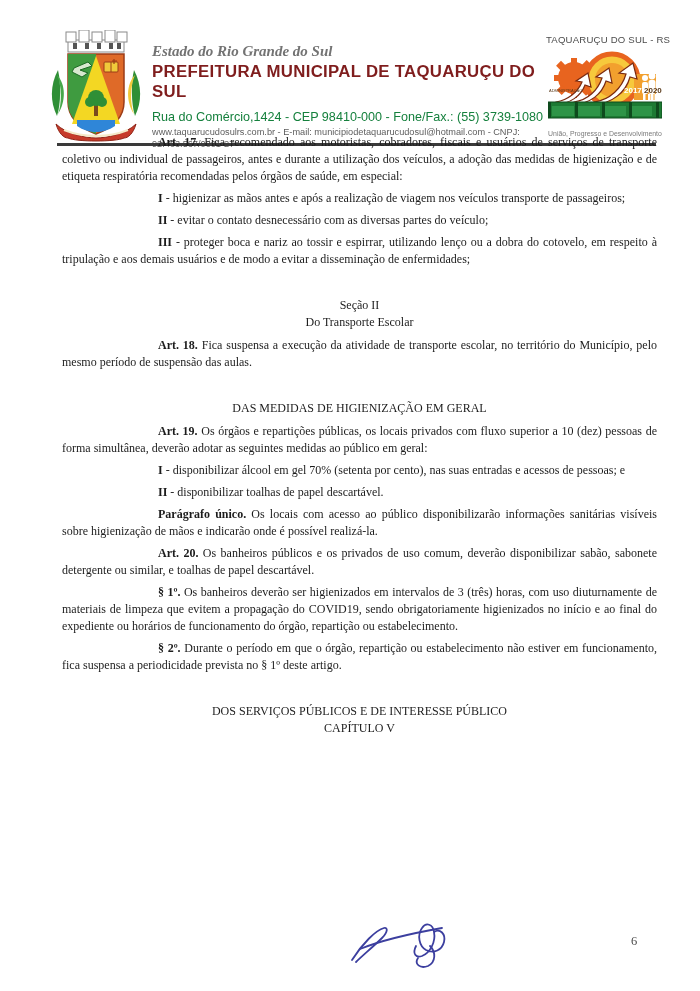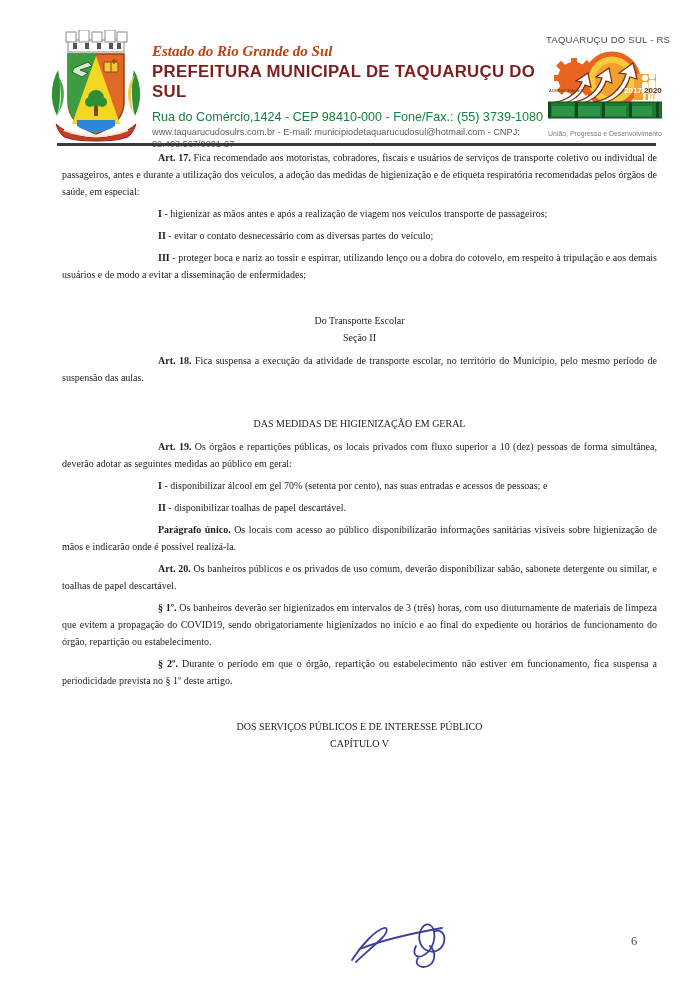--- a/index.html
+++ b/index.html
@@ -4,32 +4,32 @@
 <style>
   html,body{margin:0;padding:0;}
   body{
     width:700px;height:991px;position:relative;background:#ffffff;
     font-family:"Liberation Serif", serif;color:#1c1c1c;overflow:hidden;
   }
   
   .header{position:absolute;top:28px;left:0;right:0;height:116px;}
   .crest{position:absolute;left:48px;top:2px;width:96px;height:112px;}
   .header-center{position:absolute;left:152px;top:14px;width:392px;}
-  .state-line{font:italic bold 15px/18px "Liberation Serif", serif;color:#c2410c;}
+  .state-line{font:italic bold 15px/18px "Liberation Serif", serif;color:#737373;}
   .municipality{font:bold 16.8px/20px "Liberation Sans", sans-serif;color:#7f1d1d;letter-spacing:.3px;margin-top:2px;}
   .address-line{font:12.6px/15px "Liberation Sans", sans-serif;color:#15803d;margin-top:8px;}
   .contact-line{font:9.2px/12px "Liberation Sans", sans-serif;color:#5d5d5d;margin-top:1px;}
   .header-right{position:absolute;left:546px;top:6px;width:118px;text-align:center;}
   .logo-caption{font:9.6px/12px "Liberation Sans", sans-serif;color:#4c4c4c;letter-spacing:.2px;white-space:nowrap;}
   .logo-graphic{margin-top:4px;}
   .logo-motto{font:6.9px/9px "Liberation Sans", sans-serif;color:#7a7a7a;margin-top:3px;white-space:nowrap;}
   .rule{position:absolute;top:143px;left:57px;width:599px;height:3px;background:#3a3a3a;}
   
-  .content{position:absolute;top:149px;left:62px;width:595px;
-    font-size:10px;line-height:17px;text-align:justify;}
+  .content{position:absolute;top:134px;left:62px;width:595px;
+    font-size:12px;line-height:17px;text-align:justify;}
   .para{margin:0 0 5px;text-indent:96px;}
   .lead{font-weight:bold;}
   .heading{ text-align:center;text-indent:0;margin:29px 0 6px;}
   .heading-line{white-space:nowrap;}
   
   .signature{position:absolute;left:346px;top:916px;width:116px;height:56px;}
   .page-number{position:absolute;left:624px;top:934px;width:20px;text-align:center;
     font:12.5px "Liberation Serif", serif;color:#4a4a4a;}
 </style>
 </head>
@@ -164,22 +164,22 @@
 </div>
 
 <div class="rule"></div>
 
 <div class="content">
     <p class="para"><span class="lead">Art. 17.</span> Fica recomendado aos motoristas, cobradores, fiscais e usuários de serviços de transporte coletivo ou individual de passageiros, antes e durante a utilização dos veículos, a adoção das medidas de higienização e de etiqueta respiratória recomendadas pelos órgãos de saúde, em especial:</p>
     <p class="para"><span class="lead">I</span> - higienizar as mãos antes e após a realização de viagem nos veículos transporte de passageiros;</p>
     <p class="para"><span class="lead">II</span> - evitar o contato desnecessário com as diversas partes do veículo;</p>
     <p class="para"><span class="lead">III</span> - proteger boca e nariz ao tossir e espirrar, utilizando lenço ou a dobra do cotovelo, em respeito à tripulação e aos demais usuários e de modo a evitar a disseminação de enfermidades;</p>
     <div class="heading">
+      <div class="heading-line">Seção II</div>
       <div class="heading-line">Do Transporte Escolar</div>
-      <div class="heading-line">Seção II</div>
     </div>
     <p class="para"><span class="lead">Art. 18.</span> Fica suspensa a execução da atividade de transporte escolar, no território do Município, pelo mesmo período de suspensão das aulas.</p>
     <div class="heading">
       <div class="heading-line">DAS MEDIDAS DE HIGIENIZAÇÃO EM GERAL</div>
     </div>
     <p class="para"><span class="lead">Art. 19.</span> Os órgãos e repartições públicas, os locais privados com fluxo superior a 10 (dez) pessoas de forma simultânea, deverão adotar as seguintes medidas ao público em geral:</p>
     <p class="para"><span class="lead">I</span> - disponibilizar álcool em gel 70% (setenta por cento), nas suas entradas e acessos de pessoas; e</p>
     <p class="para"><span class="lead">II</span> - disponibilizar toalhas de papel descartável.</p>
     <p class="para"><span class="lead">Parágrafo único.</span> Os locais com acesso ao público disponibilizarão informações sanitárias visíveis sobre higienização de mãos e indicarão onde é possível realizá-la.</p>
     <p class="para"><span class="lead">Art. 20.</span> Os banheiros públicos e os privados de uso comum, deverão disponibilizar sabão, sabonete detergente ou similar, e toalhas de papel descartável.</p>

